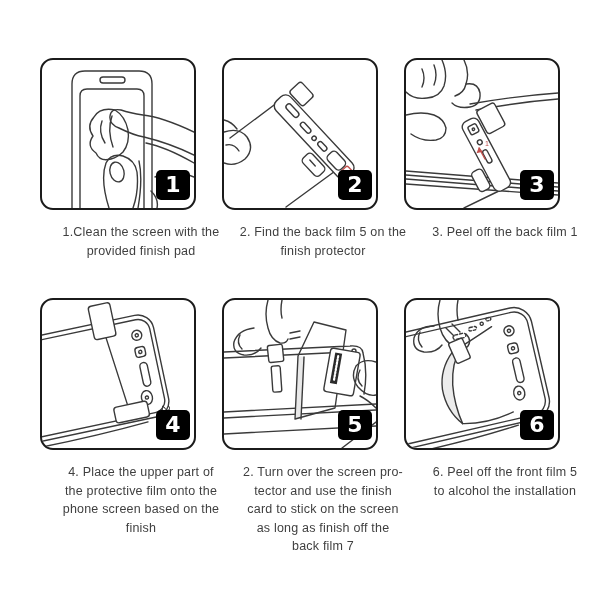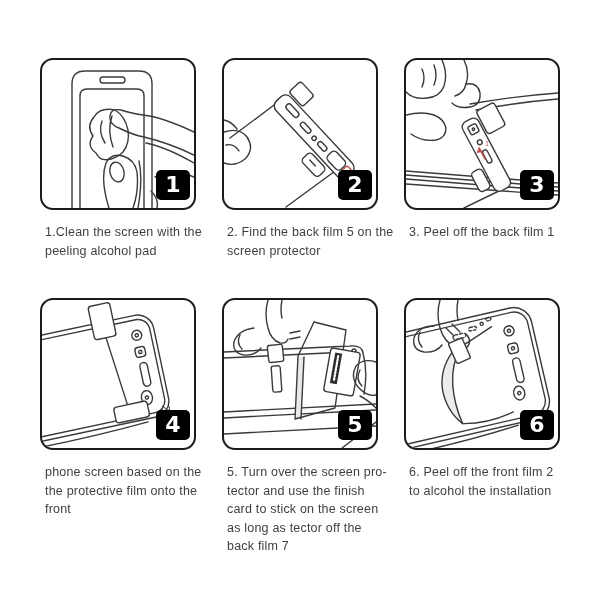--- a/index.html
+++ b/index.html
@@ -14,21 +14,21 @@
          background:#ffffff;}
   .art{position:absolute;inset:0;}
   .art svg{position:absolute;inset:0;width:100%;height:100%;display:block;}
   .badge{position:absolute;right:4px;bottom:8px;width:34px;height:30px;
          background:#000000;border-radius:5px;display:flex;align-items:center;
          justify-content:center;z-index:3;}
   .badge span{color:#ffffff;font-family:"DejaVu Sans",sans-serif;
               font-weight:bold;font-size:22px;line-height:1;}
   .caption{margin-top:13px;padding-left:5px;width:192px;
            font-size:12.5px;line-height:18.5px;color:#3f3f3f;
-           letter-spacing:0.2px;}
+           letter-spacing:0.2px;text-align:center;}
 </style>
 </head>
 <body>
 
 <div class="grid" id="grid">
     <div class="step">
     <div class="panel">
       <div class="art">
           <svg viewBox="0 0 152 148" fill="none" stroke="#3a3a3a" stroke-width="1.4" stroke-linecap="round" stroke-linejoin="round">
     <path d="M30,148 V24 Q30,11 43,11 H97 Q110,11 110,24 V148"></path>
@@ -49,21 +49,21 @@
       <path d="M109,131 Q117,139 115,148"></path>
     </g>
   </svg>
         </div>
       <div class="badge">
         <span>1</span>
       </div>
     </div>
     <div class="caption">
         <div>1.Clean the screen with the</div>
-        <div>peeling alcohol pad</div>
+        <div>provided finish pad</div>
       </div>
   </div>
     <div class="step">
     <div class="panel">
       <div class="art">
           <svg viewBox="0 0 152 148" fill="none" stroke="#3a3a3a" stroke-width="1.4" stroke-linecap="round" stroke-linejoin="round">
     <path d="M62,36 L6,78"></path>
     <path d="M118,106 L62,147"></path>
     <g>
       <path d="M0,60 Q8,62 13,69"></path>
@@ -84,21 +84,21 @@
       <text x="98.3" y="13.3" font-size="8" fill="#c0504d" stroke="none">1</text>
     </g>
   </svg>
         </div>
       <div class="badge">
         <span>2</span>
       </div>
     </div>
     <div class="caption">
         <div>2. Find the back film 5 on the</div>
-        <div>screen protector</div>
+        <div>finish protector</div>
       </div>
   </div>
     <div class="step">
     <div class="panel">
       <div class="art">
           <svg viewBox="0 0 152 148" fill="none" stroke="#3a3a3a" stroke-width="1.4" stroke-linecap="round" stroke-linejoin="round">
     <path d="M64,44 Q110,36 152,33"></path>
     <path d="M70,50 Q114,42 152,39"></path>
     <g>
       <path d="M0,111 L152,123"></path>
@@ -161,23 +161,24 @@
       <rect x="64" y="106" width="34" height="16" rx="3" fill="#ffffff"></rect>
       <text x="112" y="118" font-size="11" fill="#3a3a3a" stroke="none" transform="rotate(102 114 116)">2</text>
     </g>
   </svg>
         </div>
       <div class="badge">
         <span>4</span>
       </div>
     </div>
     <div class="caption">
+        <div>4. Place the upper part of</div>
+        <div>the protective film onto the</div>
         <div>phone screen based on the</div>
-        <div>the protective film onto the</div>
-        <div>front</div>
+        <div>finish</div>
       </div>
   </div>
     <div class="step">
     <div class="panel">
       <div class="art">
           <svg viewBox="0 0 152 148" fill="none" stroke="#3a3a3a" stroke-width="1.4" stroke-linecap="round" stroke-linejoin="round">
     <g>
       <path d="M0,52 L126,46 Q138,45 139,53 Q144,72 140,94"></path>
       <path d="M0,58 L124,52"></path>
       <circle cx="130" cy="51" r="2"></circle>
@@ -211,24 +212,24 @@
       <path d="M136,70 Q131,79 138,86"></path>
       <path d="M152,108 Q144,100 136,96"></path>
     </g>
   </svg>
         </div>
       <div class="badge">
         <span>5</span>
       </div>
     </div>
     <div class="caption">
-        <div>5. Turn over the screen pro-</div>
+        <div>2. Turn over the screen pro-</div>
         <div>tector and use the finish</div>
         <div>card to stick on the screen</div>
-        <div>as long as tector off the</div>
+        <div>as long as finish off the</div>
         <div>back film 7</div>
       </div>
   </div>
     <div class="step">
     <div class="panel">
       <div class="art">
           <svg viewBox="0 0 152 148" fill="none" stroke="#3a3a3a" stroke-width="1.4" stroke-linecap="round" stroke-linejoin="round">
     <g transform="rotate(-13 76 74)">
       <rect x="-28" y="16" width="164" height="114" rx="18"></rect>
       <rect x="-24" y="20.5" width="156" height="105" rx="14"></rect>
@@ -266,17 +267,17 @@
       <rect x="46" y="40" width="15" height="22" rx="2" fill="#ffffff" transform="rotate(-24 53 51)"></rect>
     </g>
     <text x="122" y="118" font-size="10" fill="#3a3a3a" stroke="none" transform="rotate(100 124 116)">2</text>
   </svg>
         </div>
       <div class="badge">
         <span>6</span>
       </div>
     </div>
     <div class="caption">
-        <div>6. Peel off the front film 2</div>
+        <div>6. Peel off the front film 5</div>
         <div>to alcohol the installation</div>
       </div>
   </div>
   </div>
 
 </body></html>

